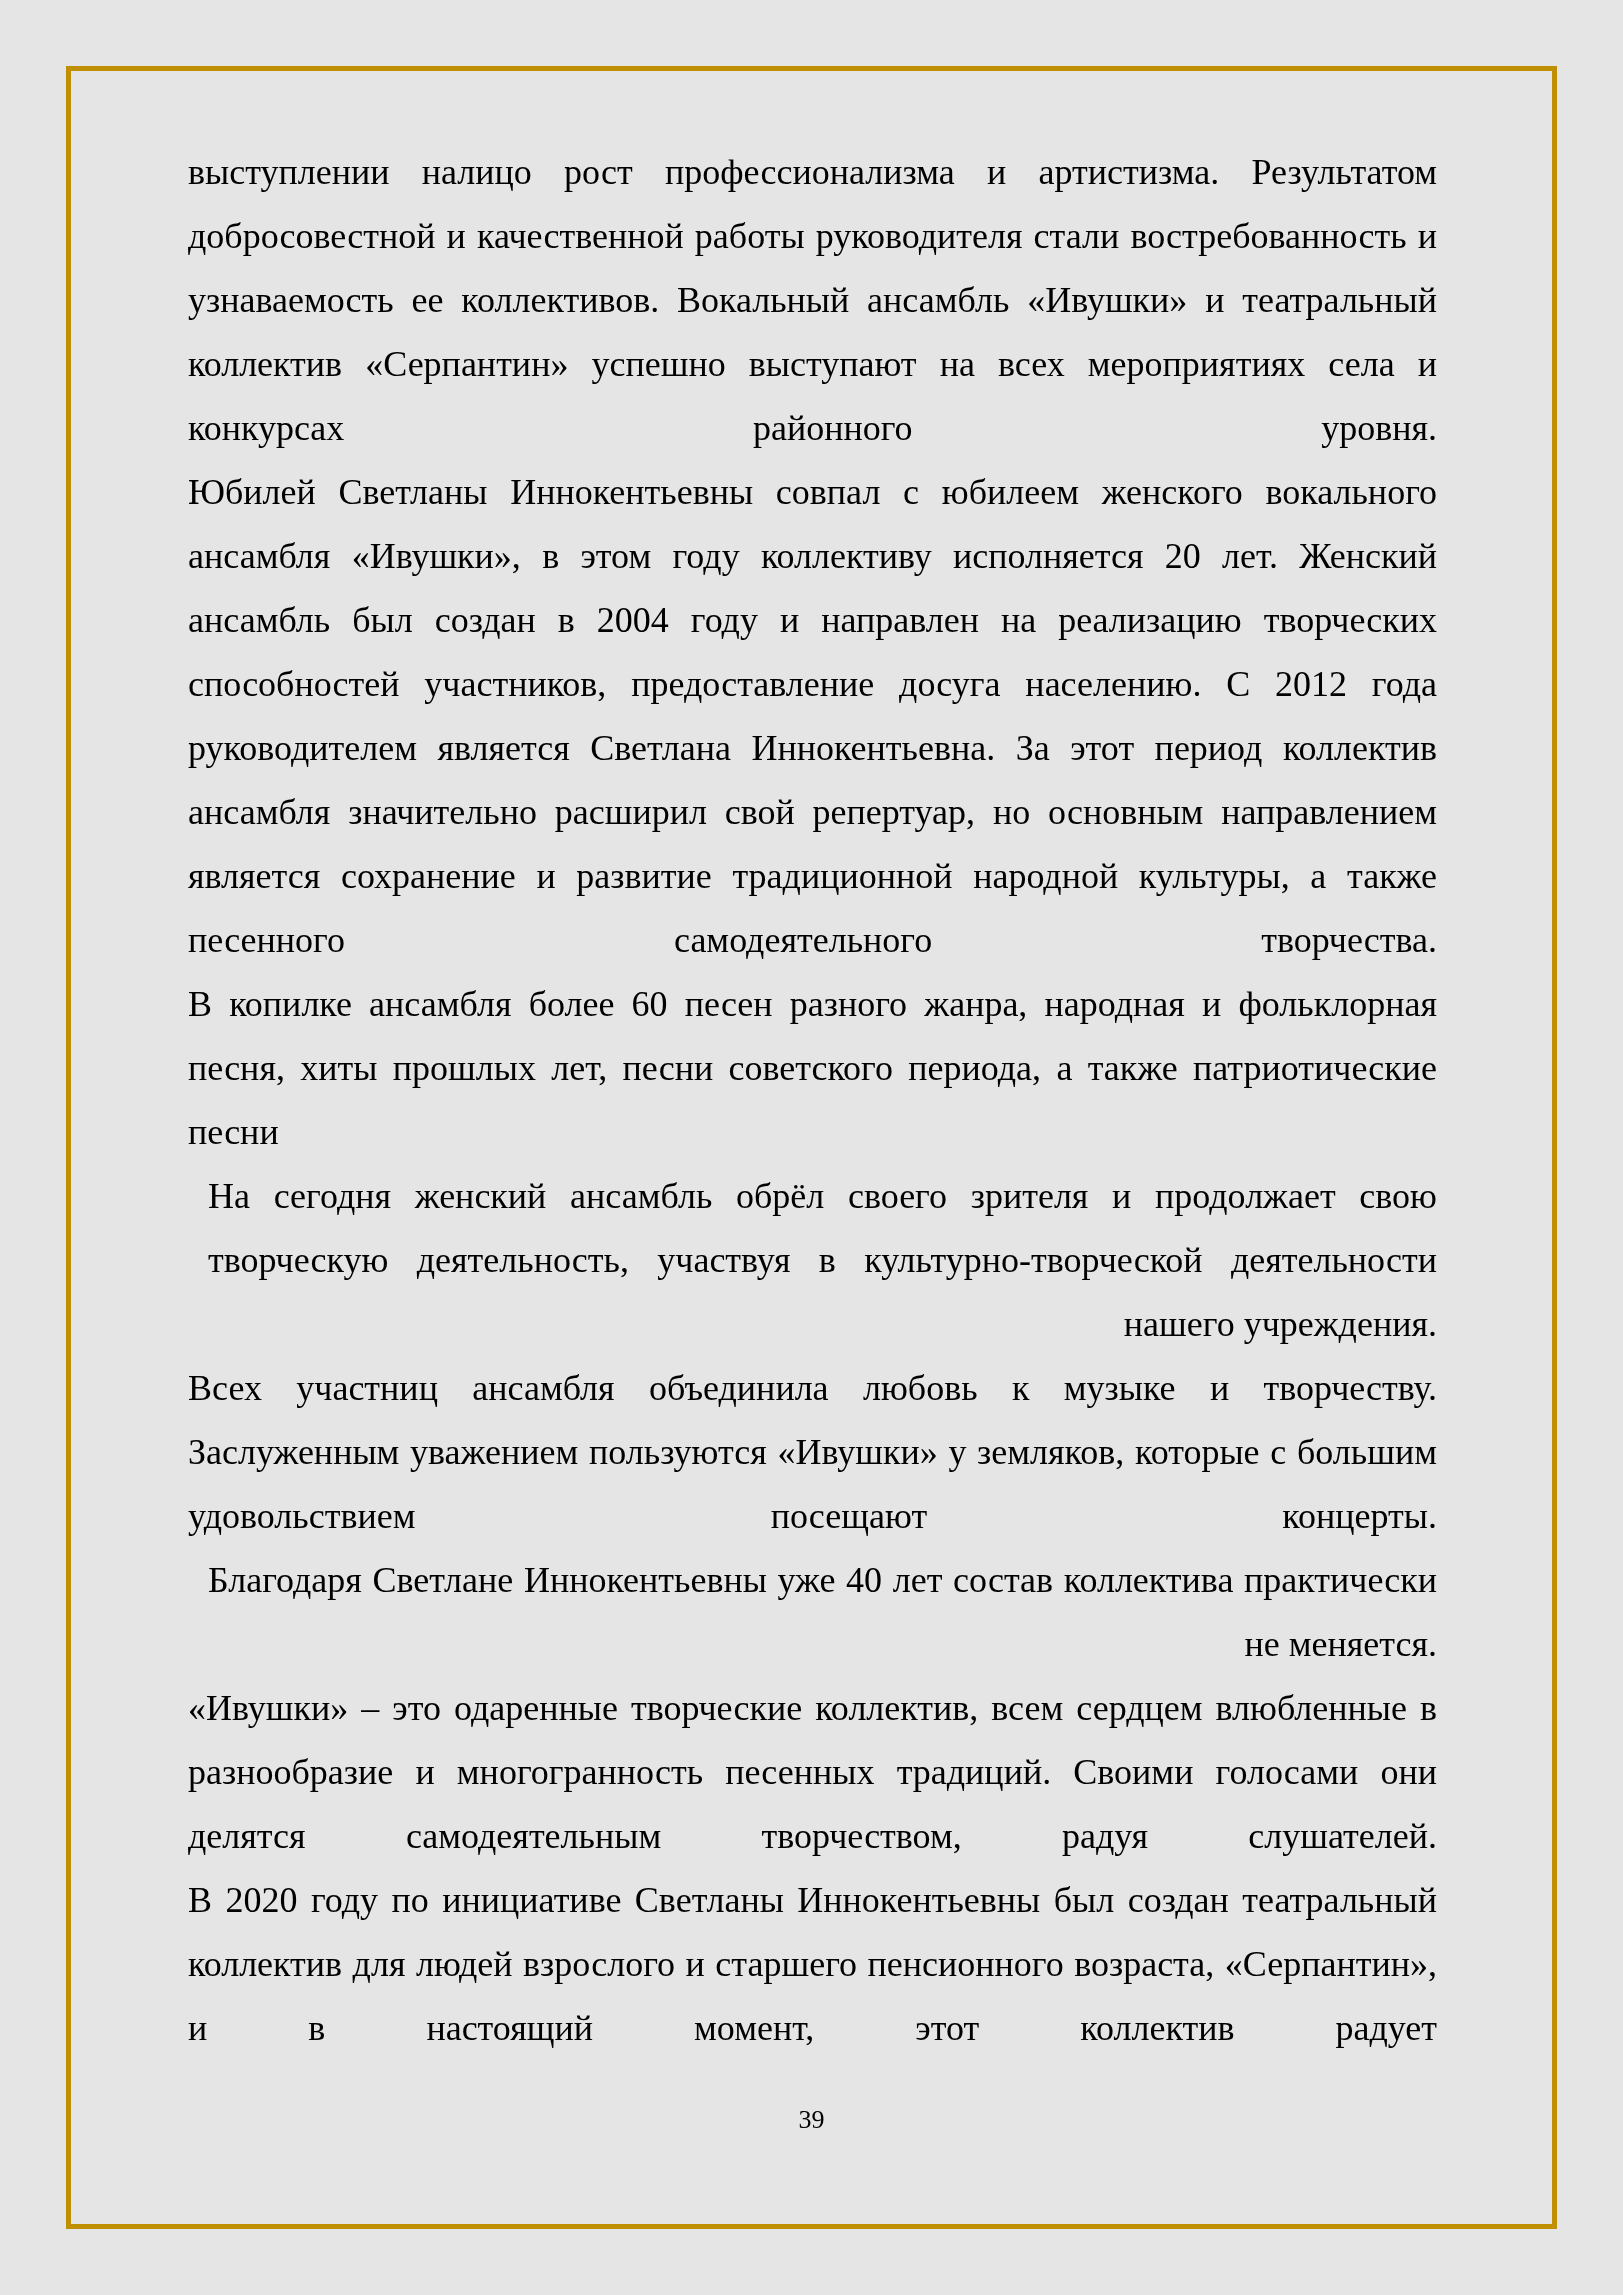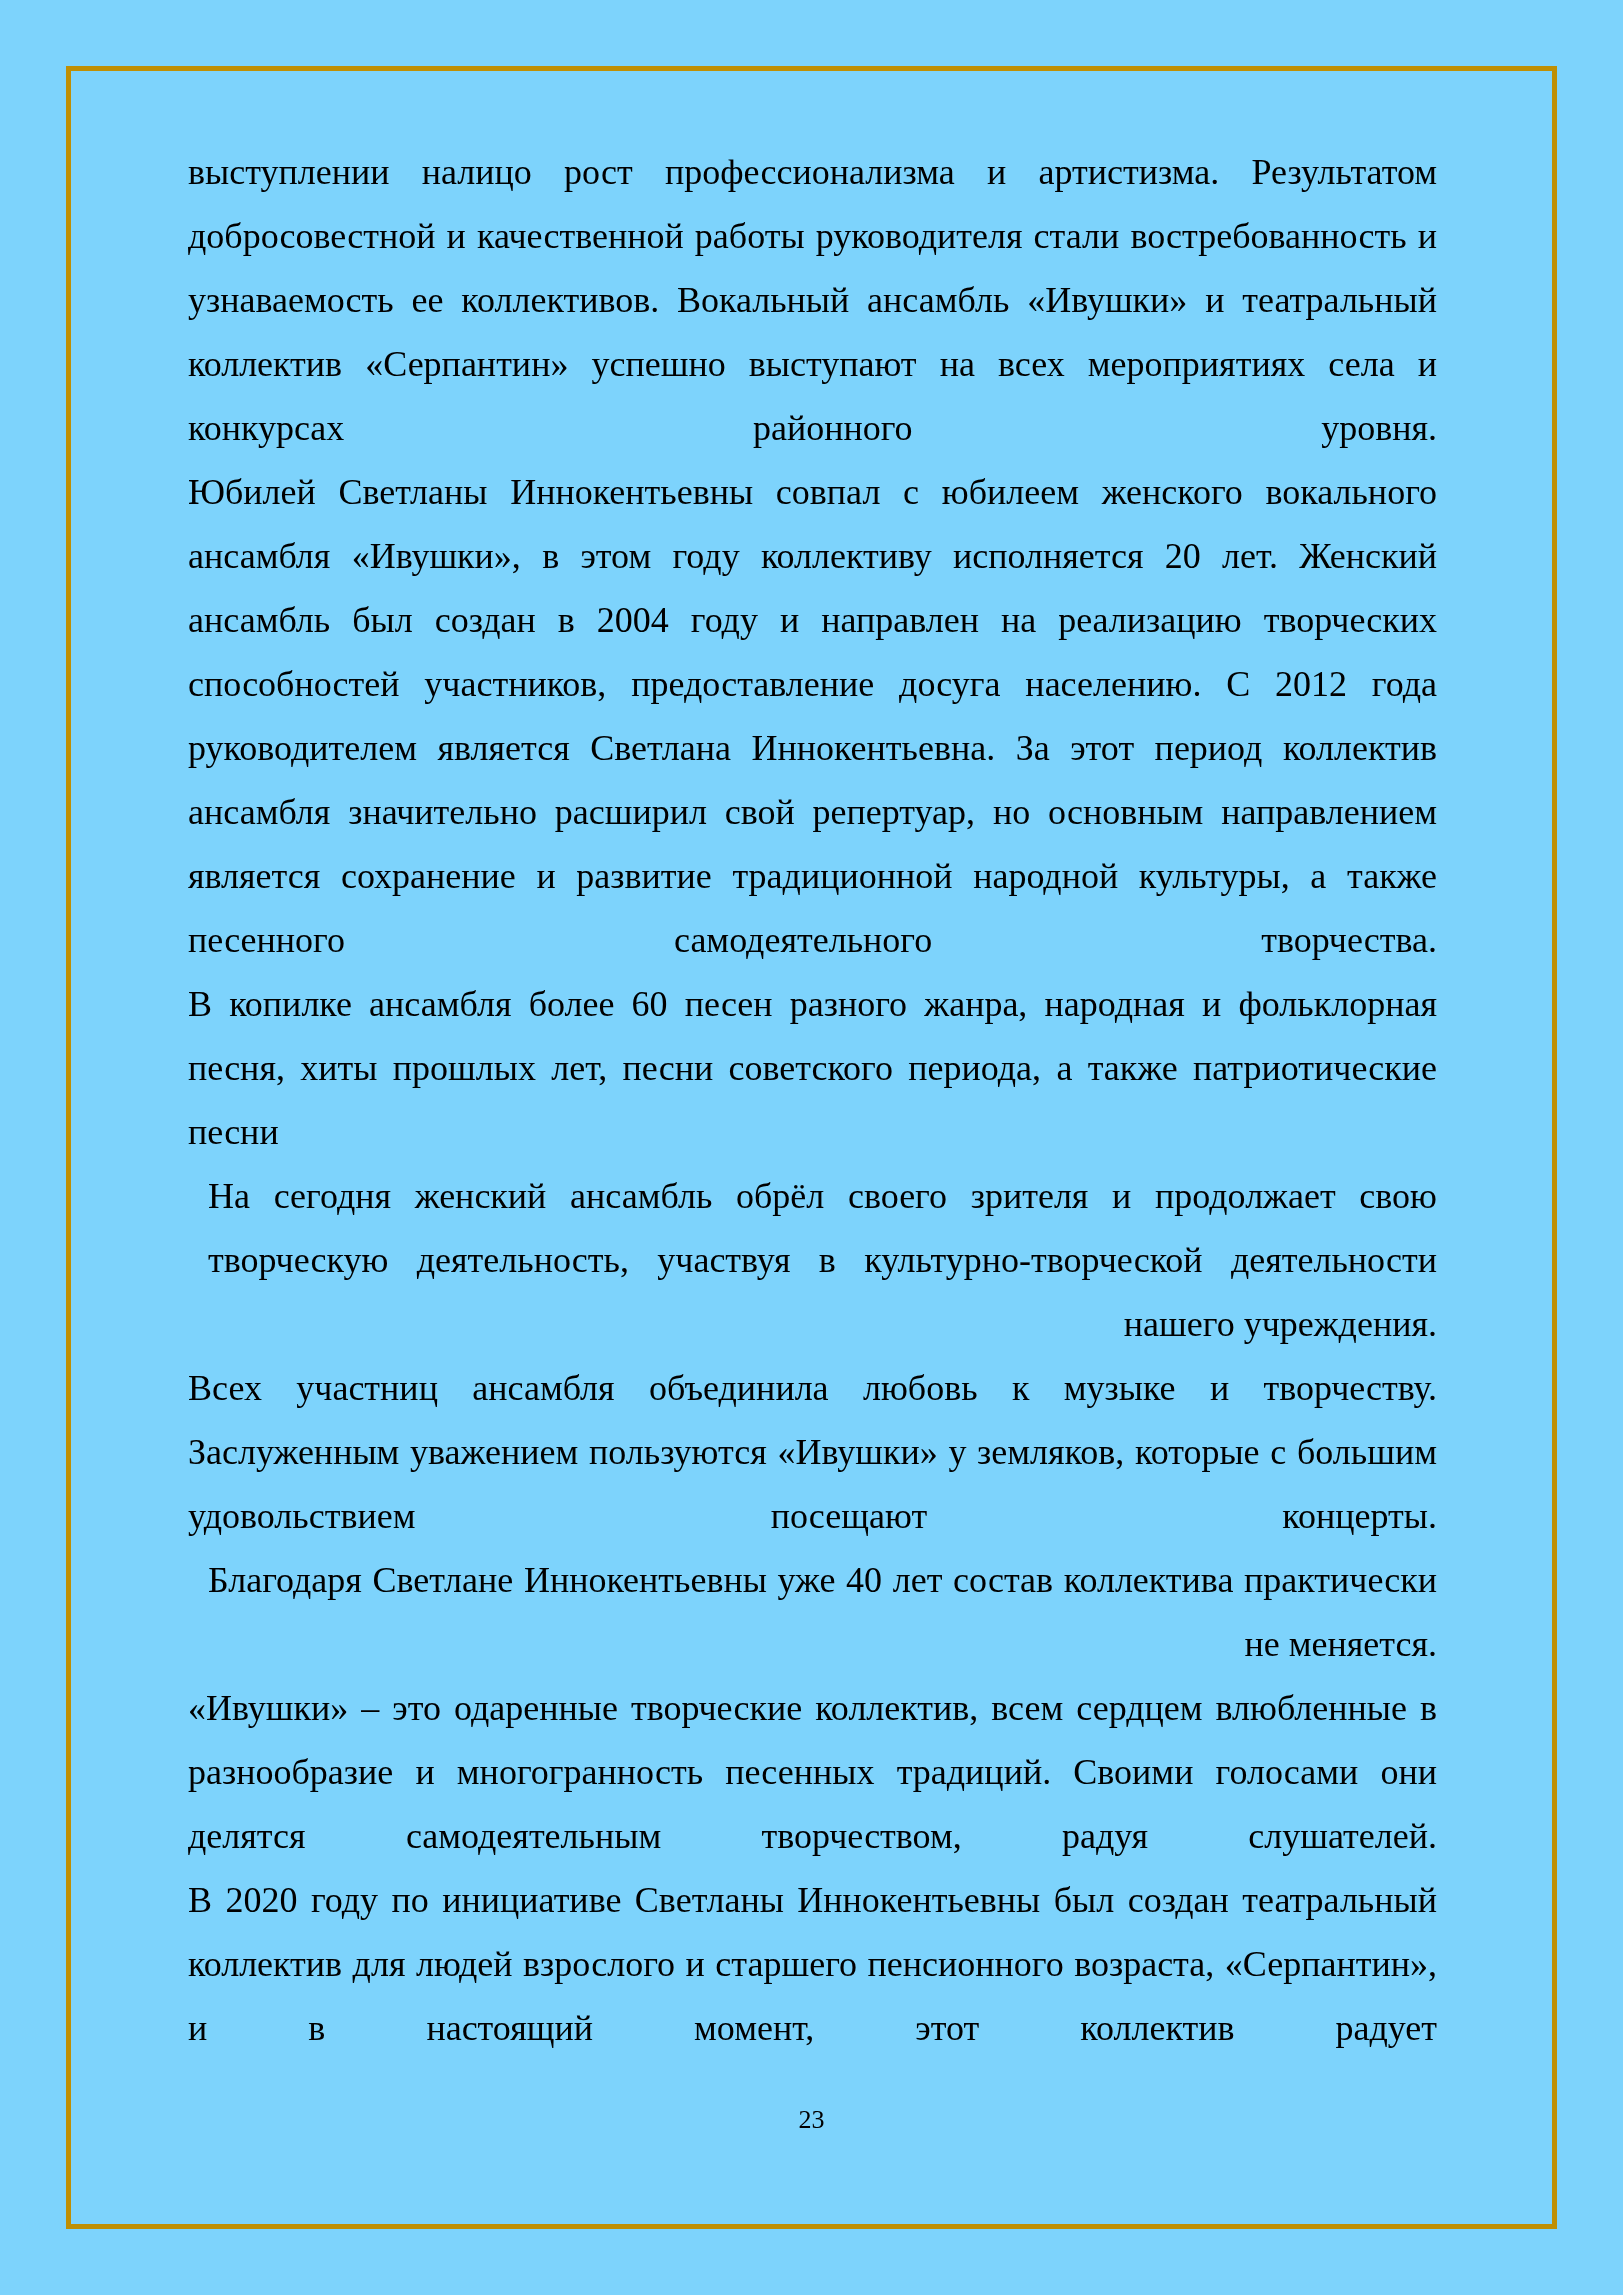--- a/index.html
+++ b/index.html
@@ -64,21 +64,21 @@
     text-align: center;
     font-family: "Liberation Serif", "DejaVu Serif", serif;
     font-size: 26px;
     line-height: 31px;
     color: #000000;
   }
 </style>
 </head>
 <body>
 
-<div id="page" style="background: #7dd3fc;">
+<div id="page" style="background: #e5e5e5;">
 
   <div id="page-border" style="border-color: rgb(191, 143, 4);"></div>
 
   <div id="content">
 
     <p class="para stretch-last" style="color: rgb(0, 0, 0); text-align-last: justify;">выступлении налицо рост профессионализма и артистизма. Результатом добросовестной и качественной работы руководителя стали востребованность и узнаваемость ее коллективов. Вокальный ансамбль «Ивушки» и театральный коллектив «Серпантин» успешно выступают на всех мероприятиях села и конкурсах районного уровня.</p>
 
     <p class="para stretch-last" style="color: rgb(0, 0, 0); text-align-last: justify;">Юбилей Светланы Иннокентьевны совпал с юбилеем женского вокального ансамбля «Ивушки», в этом году коллективу исполняется 20 лет. Женский ансамбль был создан в 2004 году и направлен на реализацию творческих способностей участников, предоставление досуга населению. С 2012 года руководителем является Светлана Иннокентьевна. За этот период коллектив ансамбля значительно расширил свой репертуар, но основным направлением является сохранение и развитие традиционной народной культуры, а также песенного самодеятельного творчества.</p>
 
     <p class="para left-last" style="color: rgb(0, 0, 0); text-align-last: left;">В копилке ансамбля более 60 песен разного жанра, народная и фольклорная песня, хиты прошлых лет, песни советского периода, а также патриотические песни</p>
@@ -90,16 +90,16 @@
     <p class="para stretch-last" style="color: rgb(0, 0, 0); text-align-last: justify;">Заслуженным уважением пользуются «Ивушки» у земляков, которые с большим удовольствием посещают концерты.</p>
 
     <p class="para right-last" style="color: rgb(0, 0, 0); text-align-last: right;">Благодаря Светлане Иннокентьевны уже 40 лет состав коллектива практически не меняется.</p>
 
     <p class="para stretch-last" style="color: rgb(0, 0, 0); text-align-last: justify;">«Ивушки» – это одаренные творческие коллектив, всем сердцем влюбленные в разнообразие и многогранность песенных традиций. Своими голосами они делятся самодеятельным творчеством, радуя слушателей.</p>
 
     <p class="para stretch-last" style="color: rgb(0, 0, 0); text-align-last: justify;">В 2020 году по инициативе Светланы Иннокентьевны был создан театральный коллектив для людей взрослого и старшего пенсионного возраста, «Серпантин», и в настоящий момент, этот коллектив радует</p>
 
   </div>
 
-  <div id="page-number" style="color: rgb(0, 0, 0);">23</div>
+  <div id="page-number" style="color: rgb(0, 0, 0);">39</div>
 
 </div>
 
 
 </body></html>

